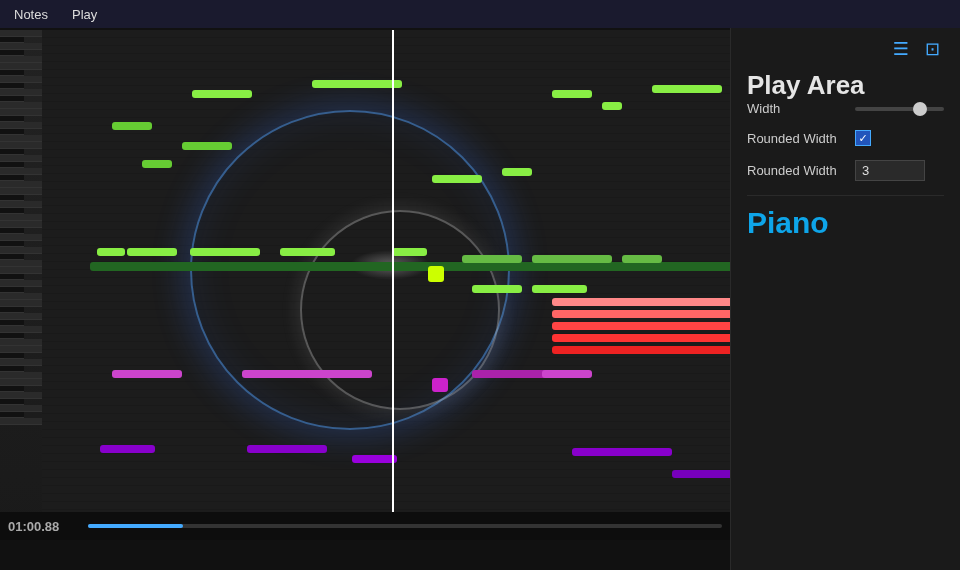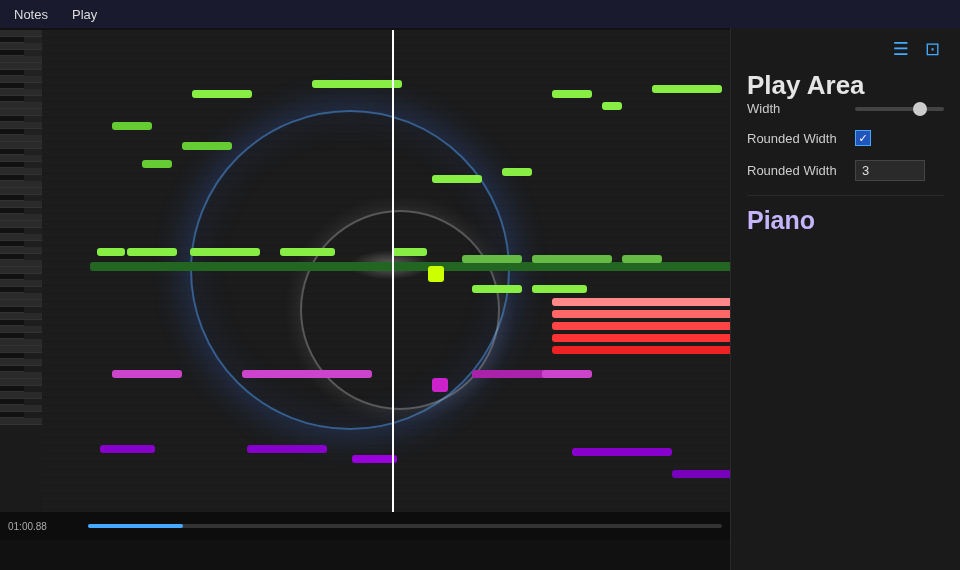--- a/index.html
+++ b/index.html
@@ -123,24 +123,25 @@
       left: 0;
       right: 0;
       height: 28px;
       background: #0d0d0d;
       display: flex;
       align-items: center;
       padding: 0 8px;
       z-index: 20;
     }
     #time-display {
-      font-size: 10px;
+      font-size: 13px;
       color: #aaa;
       margin-right: 10px;
       min-width: 70px;
+      font-weight: bold;
     }
     #progress-bar-container {
       flex: 1;
       height: 4px;
       background: #333;
       border-radius: 2px;
       position: relative;
     }
     #progress-bar-fill {
       width: 15%;
@@ -239,23 +240,23 @@
       cursor: pointer;
     }
 
     .divider {
       height: 1px;
       background: #2a2a2a;
       margin: 10px 0;
     }
 
     #piano-section-title {
-      font-size: 25px;
+      font-size: 30px;
       font-weight: bold;
-      color: #c4b5fd;
+      color: #0ea5e9;
       margin-bottom: 14px;
     }
 
     .piano-control-row {
       display: flex;
       align-items: center;
       margin-bottom: 10px;
       gap: 8px;
     }
   </style>

